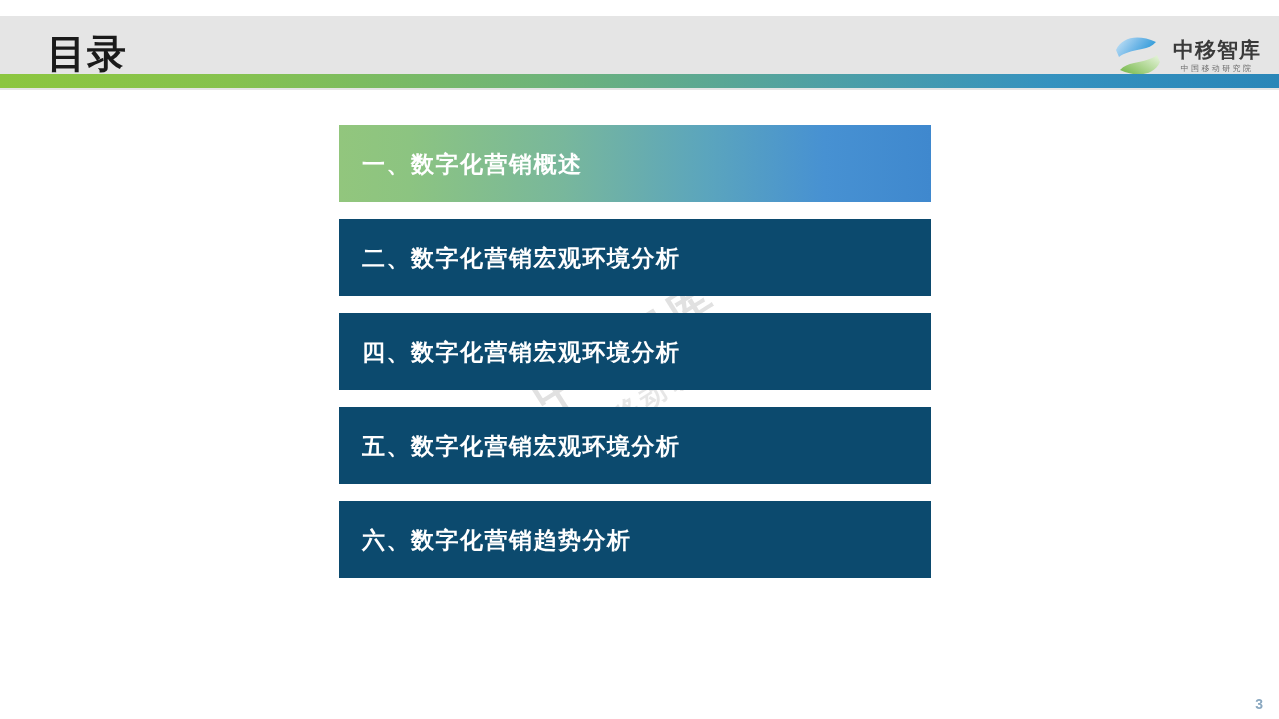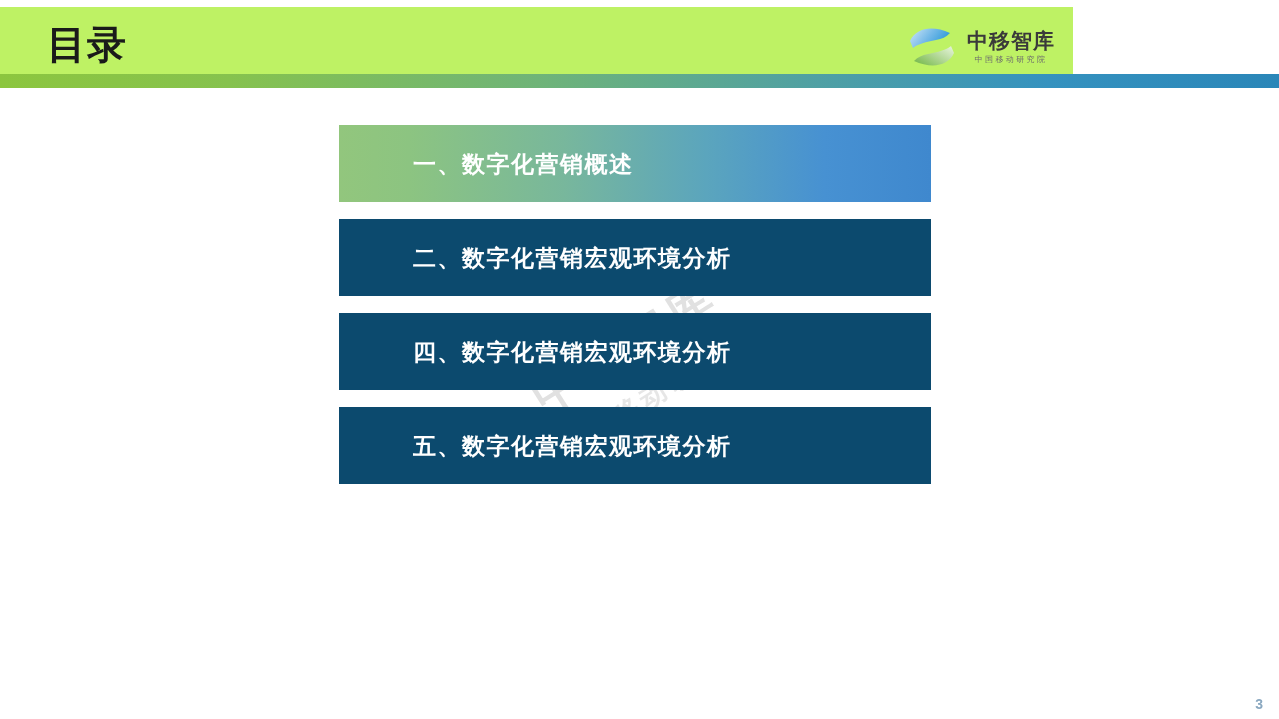--- a/index.html
+++ b/index.html
@@ -19,24 +19,24 @@
     position: absolute;
     inset: 0;
     background: #ffffff;
     overflow: hidden;
   }
 
   
   .header {
     position: absolute;
     left: 0;
-    top: 7px;
-    width: 1073px;
+    top: 16px;
+    width: 1279px;
     height: 74px;
-    background: #bef264;
+    background: #e5e5e5;
   }
 
   .page-title {
     position: absolute;
     left: 47px;
     top: 14px;
     font-size: 39px;
     font-weight: bold;
     color: #1a1a1a;
     letter-spacing: 1px;
@@ -139,21 +139,21 @@
     align-items: center;
     overflow: hidden;
   }
   .toc-item:last-child { margin-bottom: 0; }
 
   .toc-item.active {
     background: linear-gradient(90deg, #92c67d 0%, #8cc481 12%, #78b79c 38%, #5ba5bd 62%, #4791d2 82%, #3f88ce 100%);
   }
 
   .toc-label {
-    padding-left: 74px;
+    padding-left: 23px;
     font-size: 23px;
     font-weight: bold;
     color: #ffffff;
     letter-spacing: 1.5px;
     line-height: 30px;
     white-space: nowrap;
   }
 
   
   .page-number {
@@ -219,18 +219,21 @@
 
 
     <div class="toc-item">
       <div class="toc-label">四、数字化营销宏观环境分析</div>
     </div>
 
     <div class="toc-item">
       <div class="toc-label">五、数字化营销宏观环境分析</div>
     </div>
 
+    <div class="toc-item">
+      <div class="toc-label">六、数字化营销趋势分析</div>
+    </div>
 
   </div>
 
   <div class="page-number">3</div>
 
 </div>
 
 </body></html>

